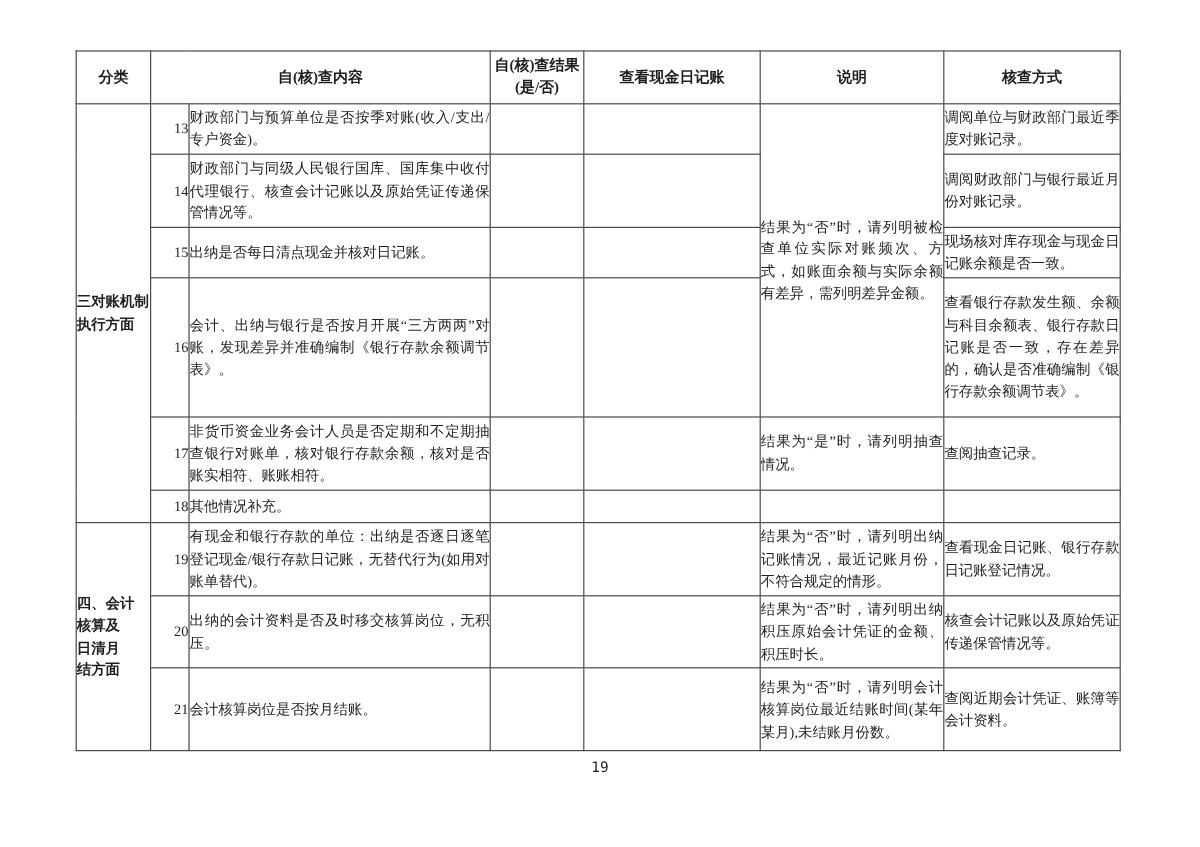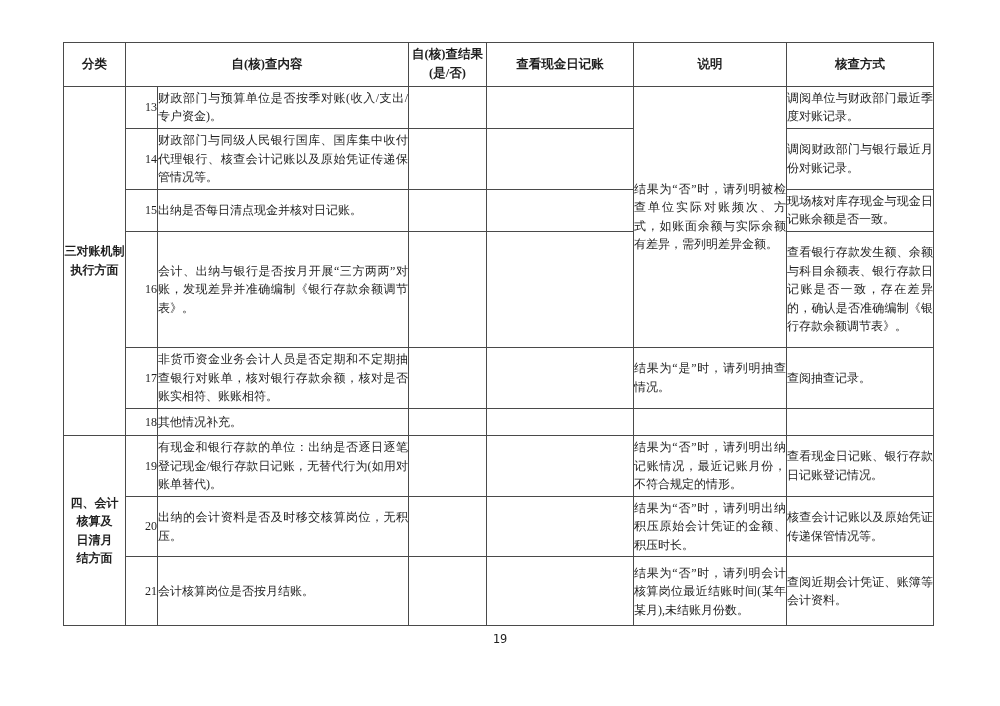--- a/index.html
+++ b/index.html
@@ -30,21 +30,21 @@
     padding: 2px 0;
     overflow: hidden;
   }
   table.checklist th {
     font-weight: bold;
     text-align: center;
     font-size: 12.5px;
   }
   .preline { white-space: pre-line; }
   .cat {
-    text-align: center;
+    text-align: left;
     font-weight: bold;
     padding: 2px 1px;
   }
   .num { text-align: right; }
   .content, .note, .method { text-align: justify; }
   .bold { font-weight: normal; }
   .small { font-size: 10.5px; line-height: 1.6; }
   .page-number {
     position: absolute;
     left: 0; top: 632px;

